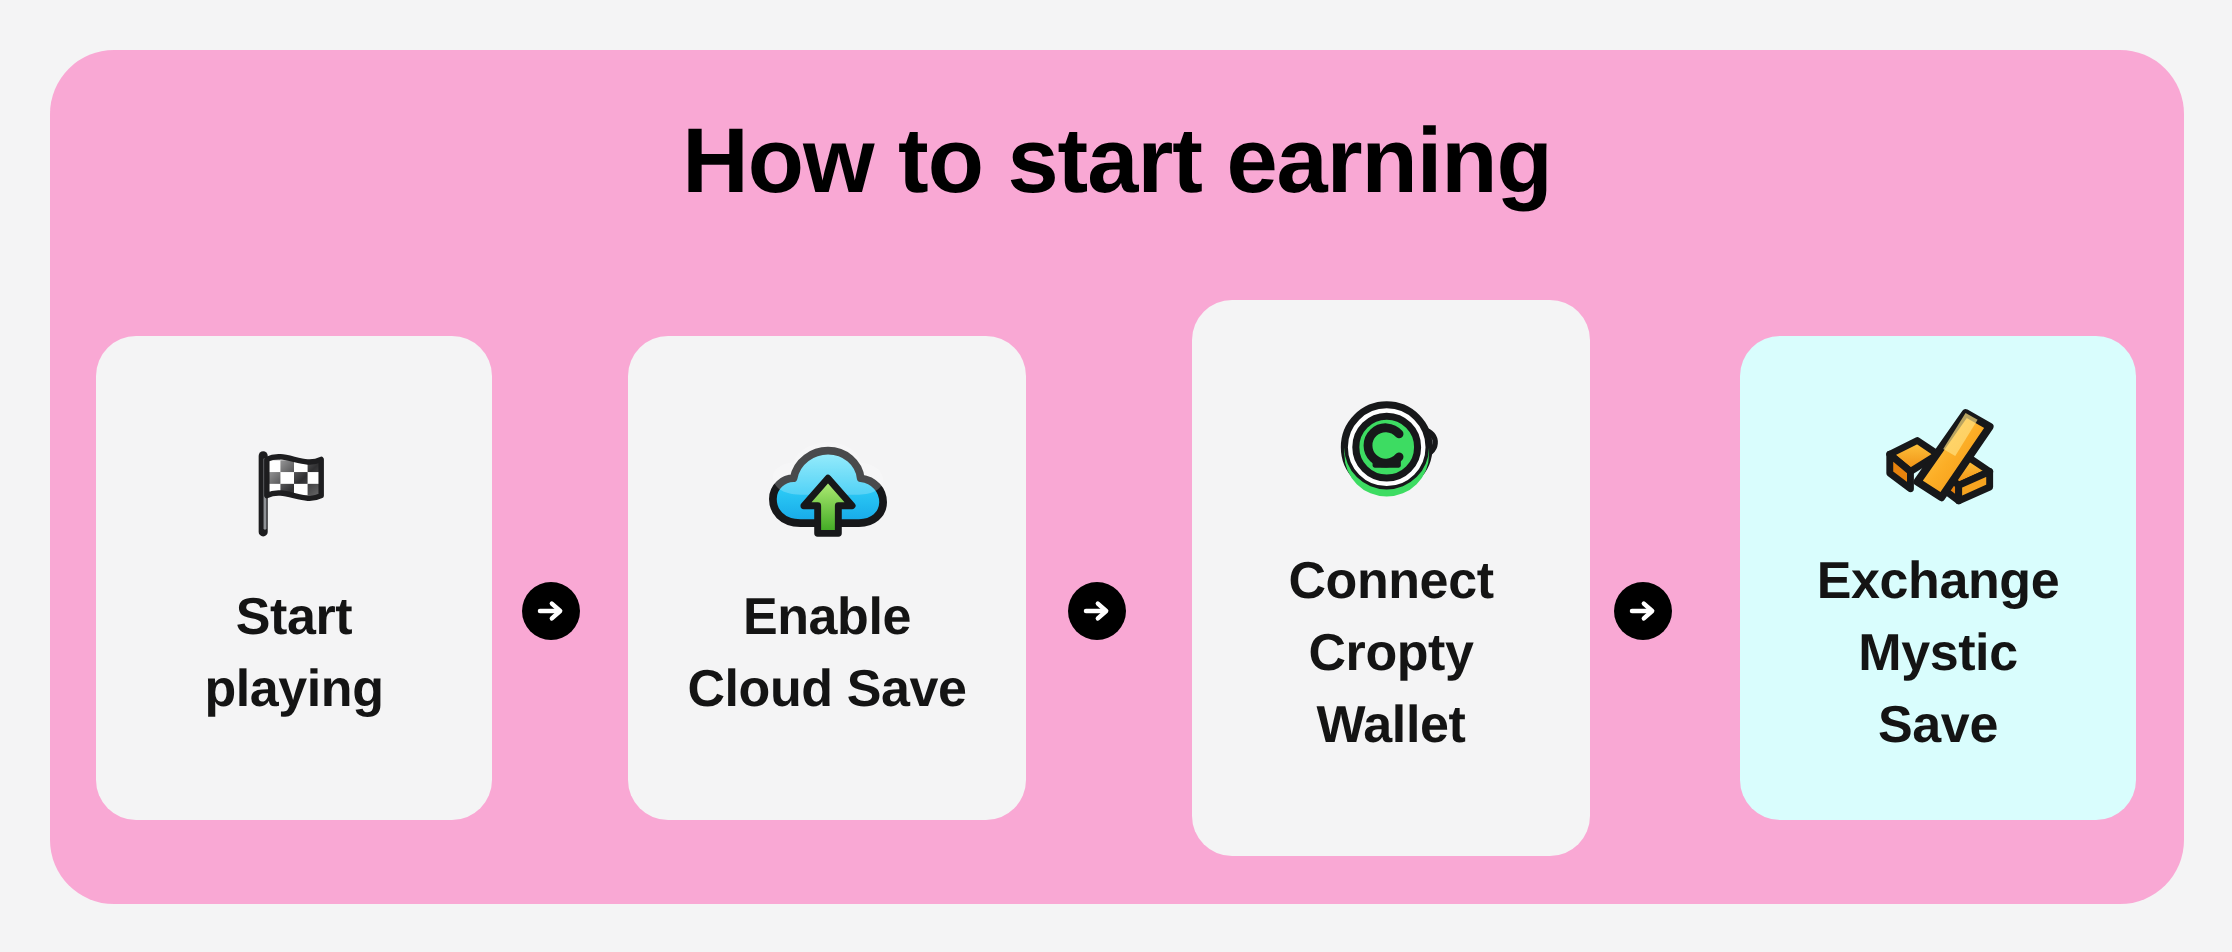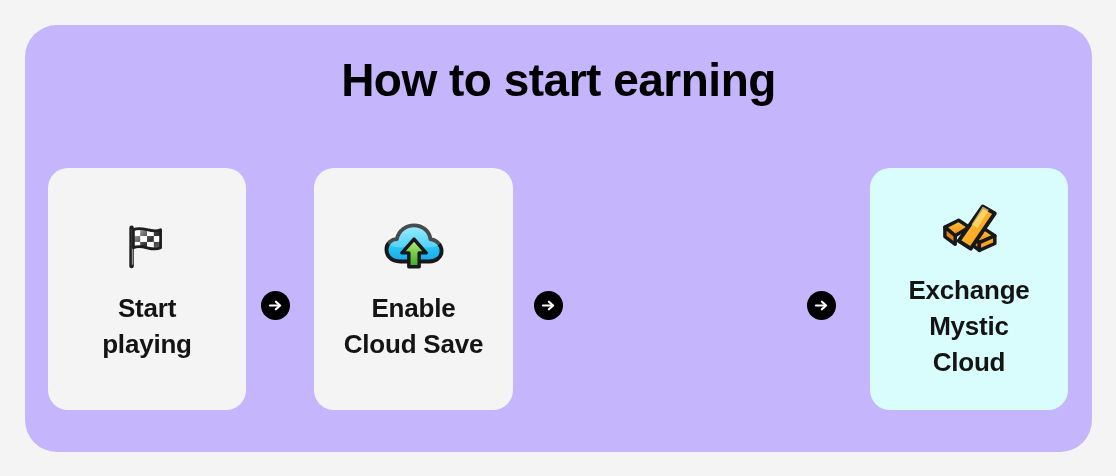--- a/index.html
+++ b/index.html
@@ -13,21 +13,21 @@
     font-family: "Liberation Sans", sans-serif;
     overflow: hidden;
   }
 
   .panel {
     position: absolute;
     left: 25px;
     top: 25px;
     width: 1067px;
     height: 427px;
-    background: #c4b5fd;
+    background: #f9a8d4;
     border-radius: 32px;
     box-sizing: border-box;
   }
 
   .page-title {
     position: absolute;
     left: 0;
     top: 27px;
     width: 1067px;
     text-align: center;
@@ -189,20 +189,44 @@
 Cloud Save</div>
     </div>
 
     <div class="arrow arrow-1">
       <svg width="17" height="17" viewBox="0 0 20 20">
         <path d="M3.5 10 H14" stroke="#ffffff" stroke-width="2.6" stroke-linecap="round" fill="none"></path>
         <path d="M10.5 5.6 L15.4 10 L10.5 14.4" stroke="#ffffff" stroke-width="2.6" stroke-linecap="round" stroke-linejoin="round" fill="none"></path>
       </svg>
     </div>
 
+    <div class="step-card gray card-2">
+      <div class="step-emoji">
+        <svg class="icon-svg" width="60" height="60" viewBox="0 0 68 68">
+
+          <g transform="translate(40,36) rotate(-40)">
+            <rect x="0" y="-7" width="22" height="14" rx="7" fill="#c9cdd4" stroke="#17181a" stroke-width="3"></rect>
+            <path d="M11 -7 L11 7" stroke="#17181a" stroke-width="2.6"></path>
+          </g>
+
+          <circle cx="31" cy="29" r="24" fill="#ffffff" stroke="#17181a" stroke-width="4"></circle>
+
+          <path d="M7 29 A24 24 0 0 0 55 29 L55 33 A24 24 0 0 1 7 33 Z" fill="#3ddc62"></path>
+
+          <circle cx="31" cy="29" r="17.5" fill="#3ddc62" stroke="#17181a" stroke-width="4"></circle>
+
+          <path d="M38 21.5 A10 10 0 1 0 38 34.5" fill="none" stroke="#17181a" stroke-width="5" stroke-linecap="round"></path>
+
+          <rect x="23" y="36" width="16" height="4.6" rx="1.2" fill="#17181a"></rect>
+        </svg>
+      </div>
+      <div class="step-label">Connect
+Cropty
+Wallet</div>
+    </div>
 
     <div class="arrow arrow-2">
       <svg width="17" height="17" viewBox="0 0 20 20">
         <path d="M3.5 10 H14" stroke="#ffffff" stroke-width="2.6" stroke-linecap="round" fill="none"></path>
         <path d="M10.5 5.6 L15.4 10 L10.5 14.4" stroke="#ffffff" stroke-width="2.6" stroke-linecap="round" stroke-linejoin="round" fill="none"></path>
       </svg>
     </div>
 
     <div class="step-card cyan card-3">
       <div class="step-emoji">
@@ -225,17 +249,17 @@
           <path d="M36 38 L54 32 L66 40 L48 48 Z" fill="url(#goldB)" stroke="#17181a" stroke-width="4" stroke-linejoin="round"></path>
           <path d="M36 38 L48 48 L48 57 L36 48 Z" fill="#e8830d" stroke="#17181a" stroke-width="4" stroke-linejoin="round"></path>
           <path d="M48 48 L66 40 L66 49 L48 57 Z" fill="#f7a420" stroke="#17181a" stroke-width="4" stroke-linejoin="round"></path>
 
           <path d="M24 46 L52 6 L66 14 L38 55 Z" fill="url(#goldA)" stroke="#17181a" stroke-width="4.5" stroke-linejoin="round"></path>
           <path d="M39 27 L52 6 L59 10 L46 31 Z" fill="#ffe07f" opacity="0.7"></path>
         </svg>
       </div>
       <div class="step-label">Exchange
 Mystic
-Cloud</div>
+Save</div>
     </div>
 
   </div>
 </div>
 
 </body></html>

